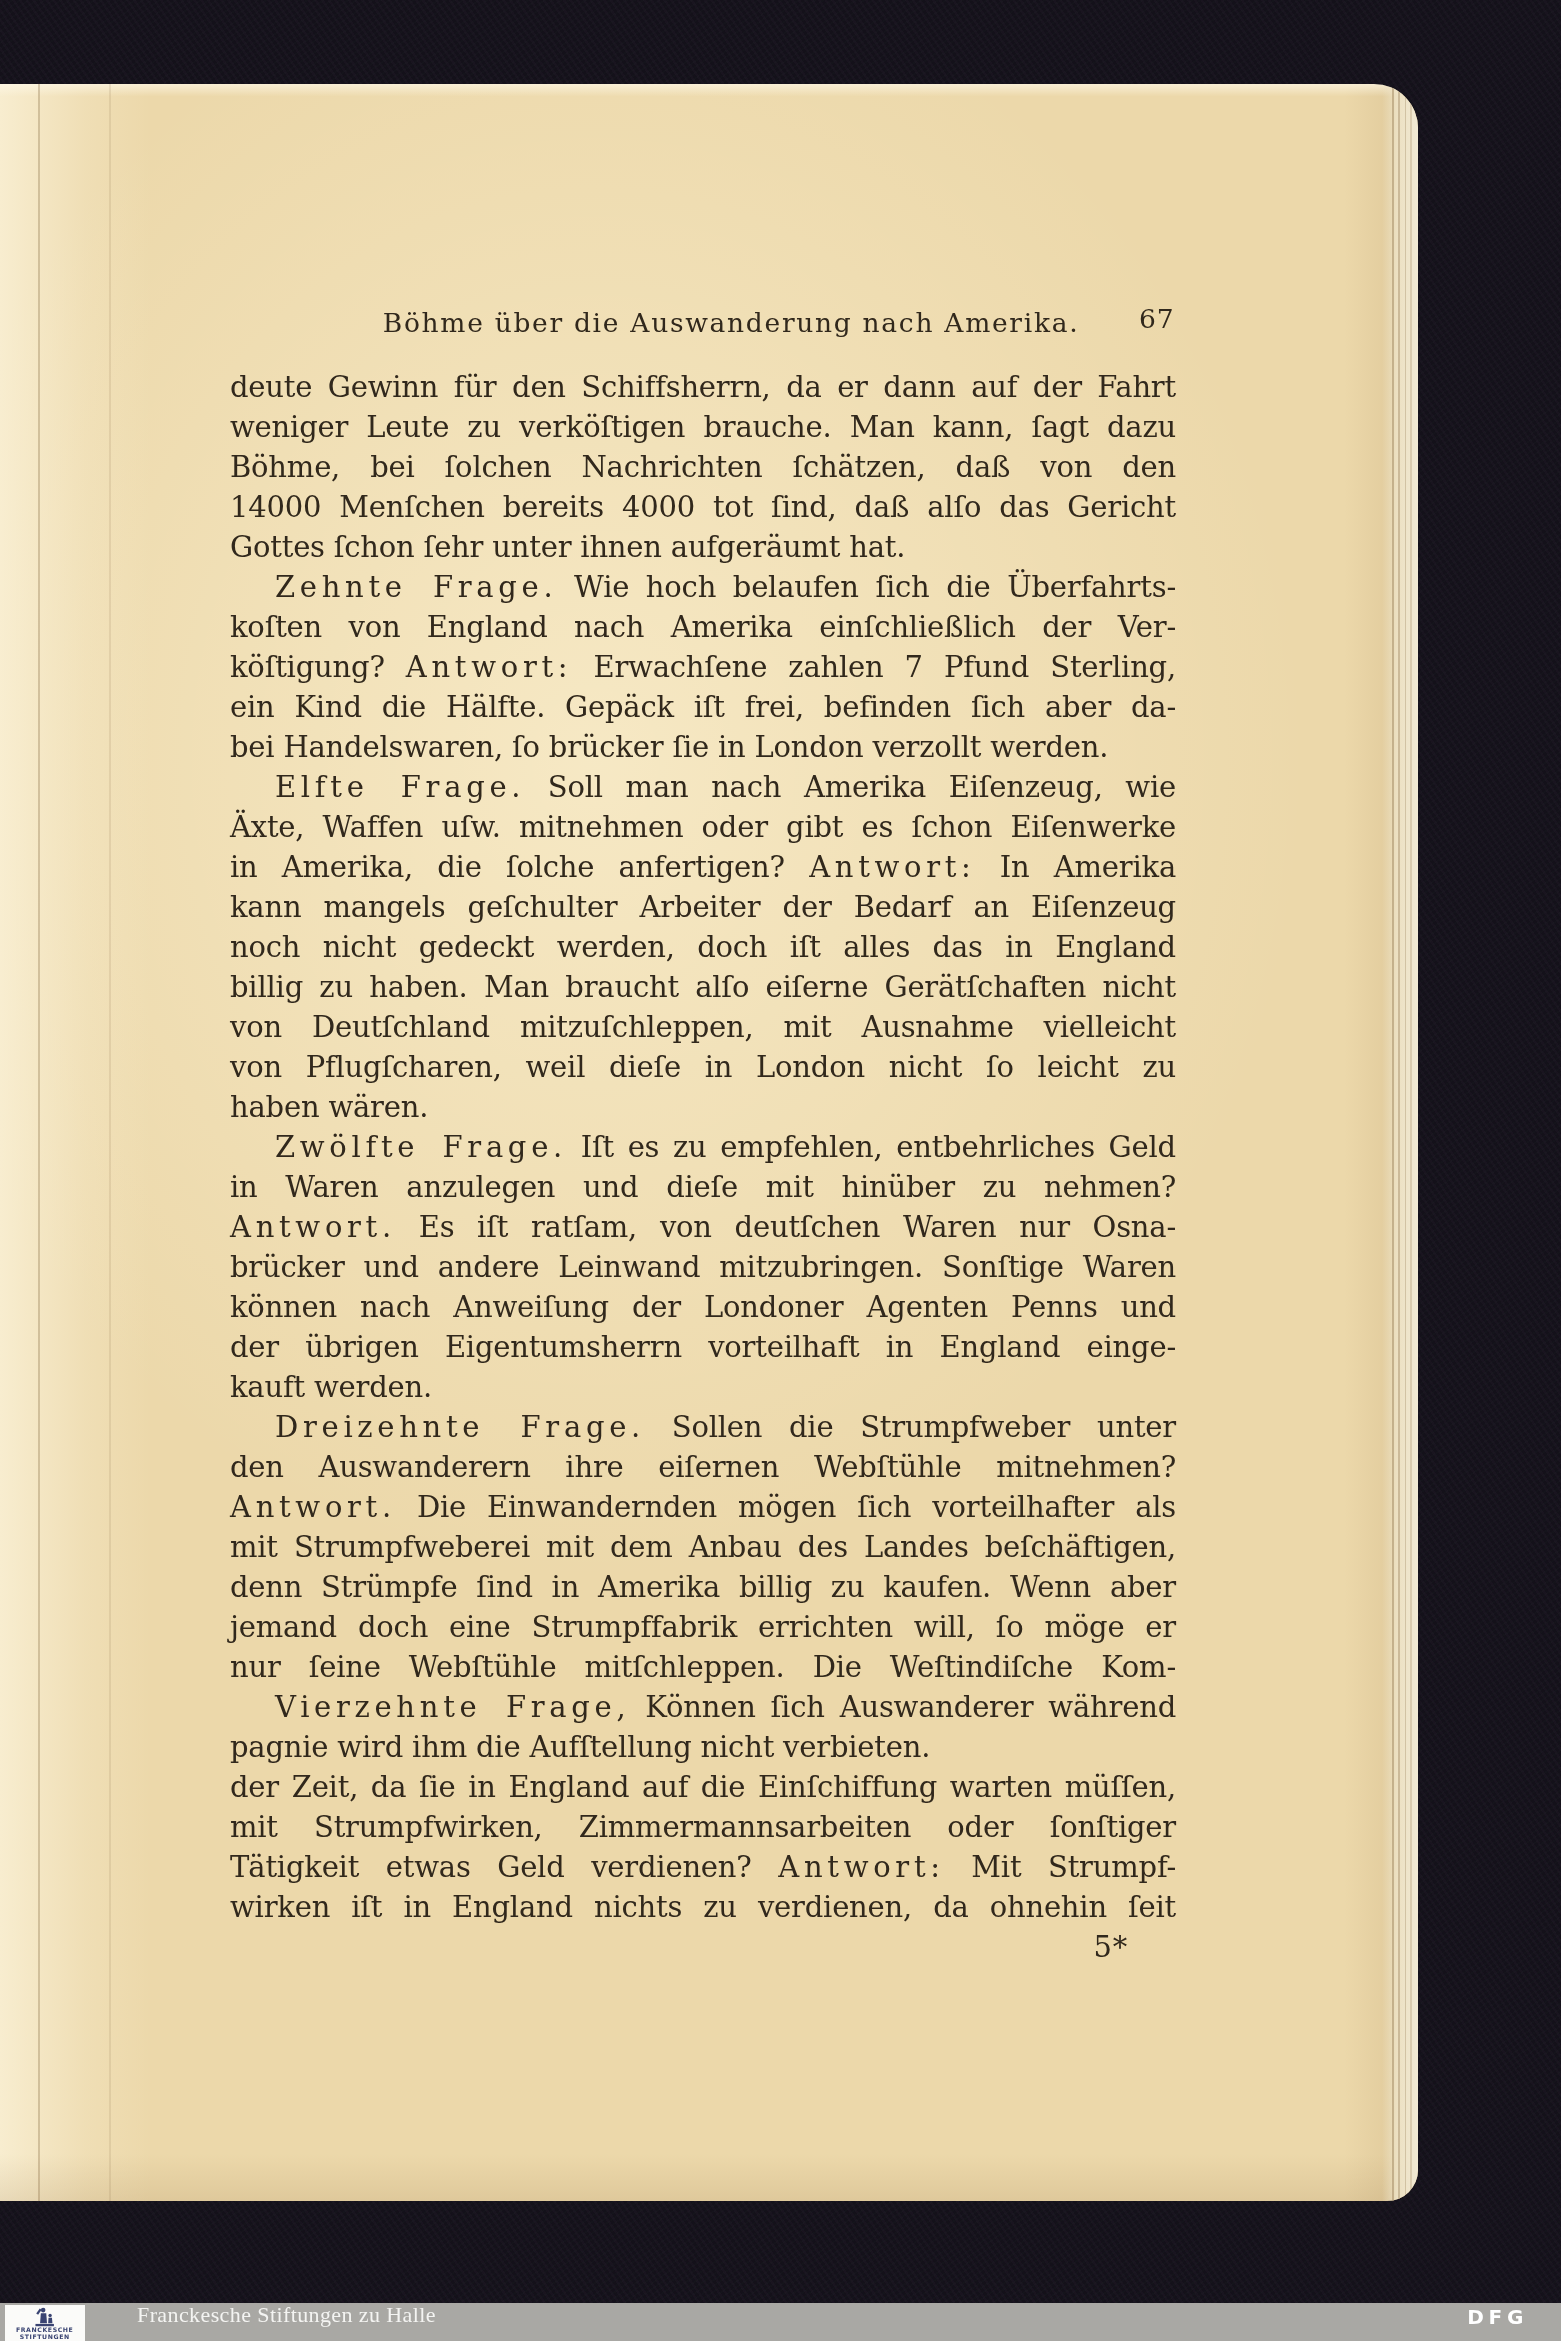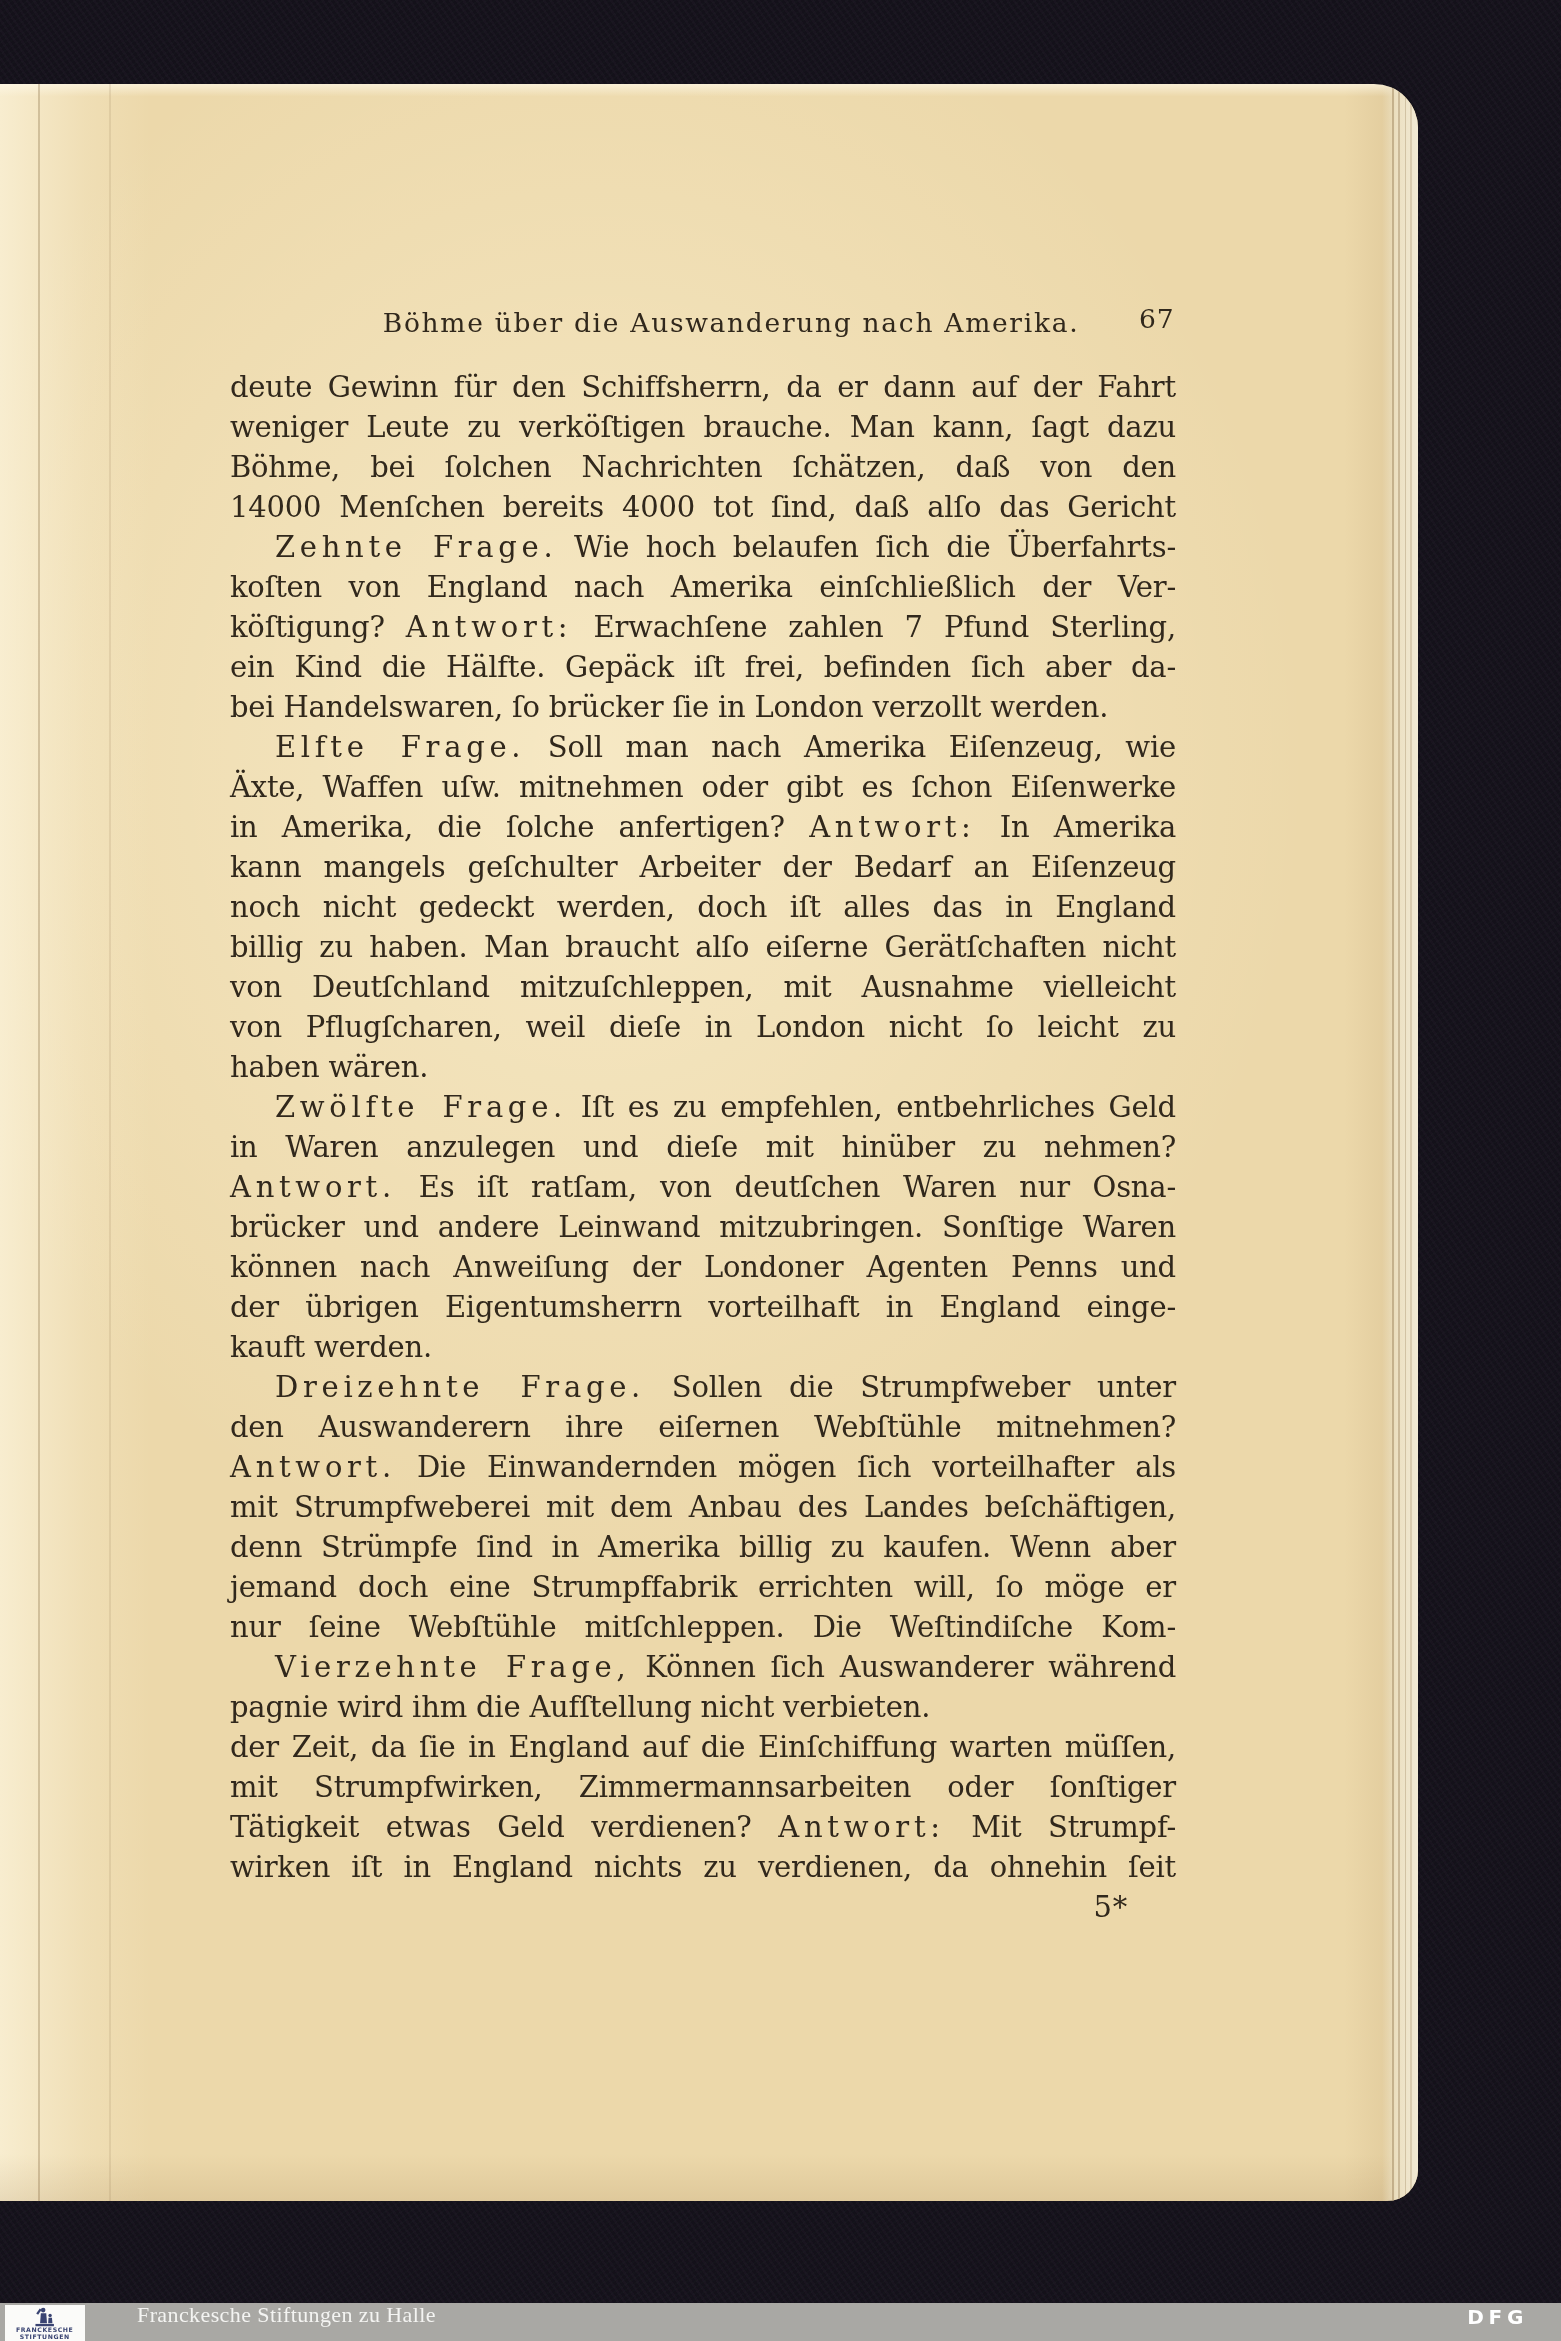--- a/index.html
+++ b/index.html
@@ -130,20 +130,21 @@
       <div class="running-title">Böhme über die Auswanderung nach Amerika.</div>
       <div class="page-number">67</div>
     </div>
 
     <div class="body-text print">
 
     <div class="bline jst"><span>deute Gewinn für den Schiffsherrn, da er dann auf der Fahrt</span></div>
         <div class="bline jst"><span>weniger Leute zu verköſtigen brauche.  Man kann, ſagt dazu</span></div>
         <div class="bline jst"><span>Böhme, bei ſolchen Nachrichten ſchätzen, daß von den</span></div>
         <div class="bline jst"><span>14000 Menſchen bereits 4000 tot ſind, daß alſo das Gericht</span></div>
+        <div class="bline"><span>Gottes ſchon ſehr unter ihnen aufgeräumt hat.</span></div>
         <div class="bline jst ind"><span class="spaced">Zehnte Frage.</span><span> Wie hoch belaufen ſich die Überfahrts-</span></div>
         <div class="bline jst"><span>koſten von England nach Amerika einſchließlich der Ver-</span></div>
         <div class="bline jst"><span>köſtigung? </span><span class="spaced">Antwort:</span><span> Erwachſene zahlen 7 Pfund Sterling,</span></div>
         <div class="bline jst"><span>ein Kind die Hälfte.  Gepäck iſt frei, befinden ſich aber da-</span></div>
         <div class="bline"><span>bei Handelswaren, ſo brücker ſie in London verzollt werden.</span></div>
         <div class="bline jst ind"><span class="spaced">Elfte Frage.</span><span> Soll man nach Amerika Eiſenzeug, wie</span></div>
         <div class="bline jst"><span>Äxte, Waffen uſw. mitnehmen oder gibt es ſchon Eiſenwerke</span></div>
         <div class="bline jst"><span>in Amerika, die ſolche anfertigen? </span><span class="spaced">Antwort:</span><span> In Amerika</span></div>
         <div class="bline jst"><span>kann mangels geſchulter Arbeiter der Bedarf an Eiſenzeug</span></div>
         <div class="bline jst"><span>noch nicht gedeckt werden, doch iſt alles das in England</span></div>

